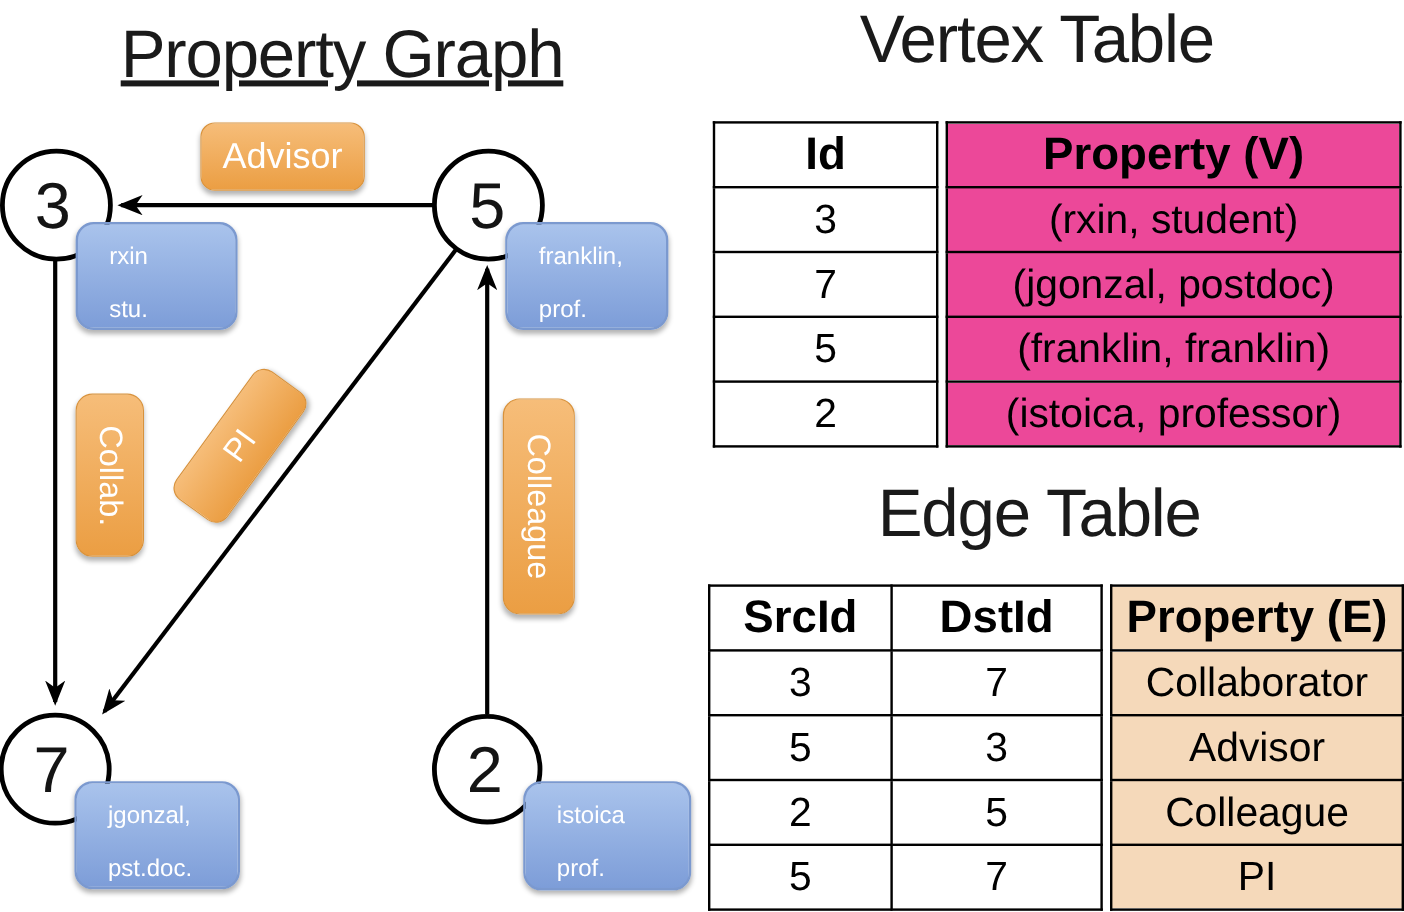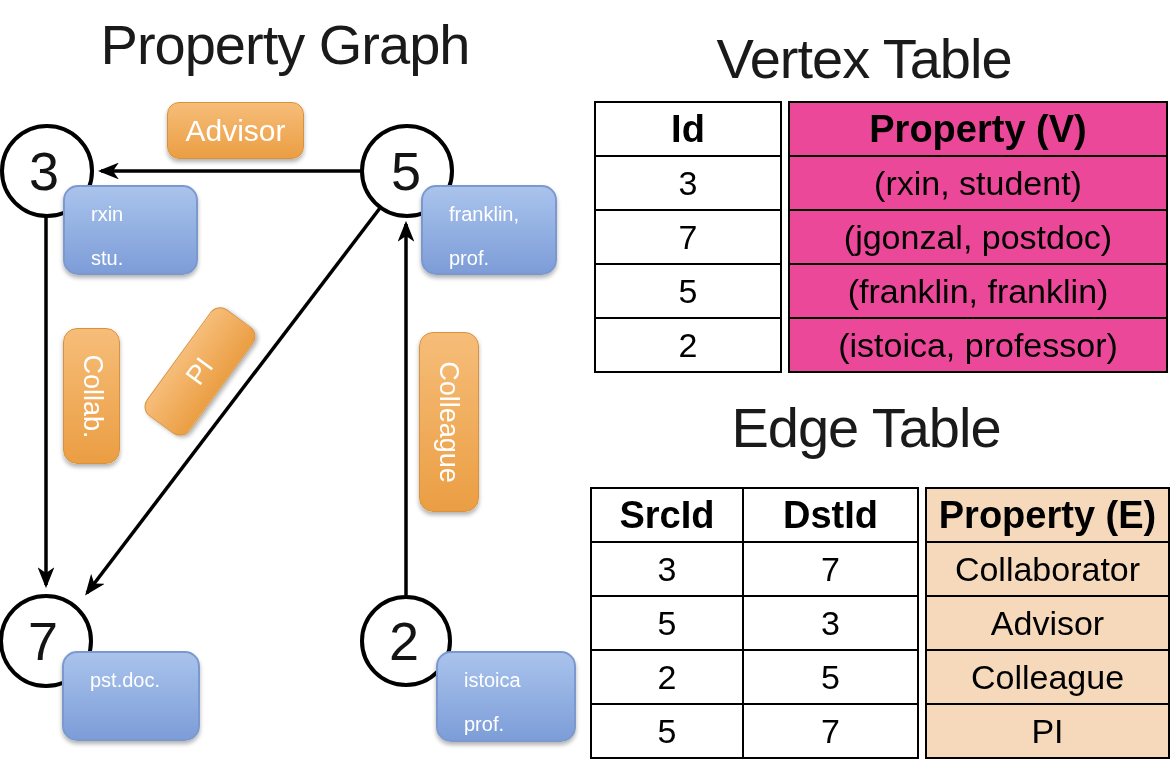--- a/index.html
+++ b/index.html
@@ -44,21 +44,21 @@
   td { font-size:34px; color:#000; }
   .gap6 { margin-left:6px; }
   .fill-blue  th, .fill-blue  td { background:#ec4899; }
   .fill-peach th, .fill-peach td { background:#f5d9ba; }
 </style>
 </head>
 <body>
 
 <div class="canvas">
 
-  <div class="title" style="left:20px; top:16px; width:530px;">Property Graph</div>
+  <div class="title" style="left:20px; top:16px; width:530px;text-decoration:underline;">Property Graph</div>
 
   <svg class="graph-svg" width="580" height="760" viewBox="0 0 580 760">
     <defs>
       <marker id="arr" viewBox="0 0 10 8" refX="8.5" refY="4" markerWidth="6" markerHeight="4.8" orient="auto" markerUnits="strokeWidth">
         <path d="M0,0 L10,4 L0,8 L2.8,4 Z" fill="#000"></path>
       </marker>
     </defs>
 
     <line x1="362" y1="171" x2="101" y2="171" stroke="#000" stroke-width="3.5" marker-end="url(#arr)"></line>
     <line x1="46" y1="217" x2="46" y2="585" stroke="#000" stroke-width="3.5" marker-end="url(#arr)"></line>
@@ -96,29 +96,30 @@
     <div>rxin</div>
     <div>stu.</div>
   </div>
 
   <div class="vbox" style="left:421px; top:185px; width:136px; height:90px;">
     <div>franklin,</div>
     <div>prof.</div>
   </div>
 
   <div class="vbox" style="left:62px; top:651px; width:138px; height:90px;">
+    <div>jgonzal,</div>
     <div>pst.doc.</div>
   </div>
 
   <div class="vbox" style="left:417px; top:651px; width:140px; height:91px;margin-left:19px;">
     <div>istoica</div>
     <div>prof.</div>
   </div>
 
-  <div class="title" style="left:614px; top:30px; width:500px;">Vertex Table</div>
+  <div class="title" style="left:614px; top:4px; width:500px;">Vertex Table</div>
 
   <div class="tgroup" style="left:594px; top:101px;">
     <table style="width:188px;">
       <tbody>
           <tr>
             <th>Id</th>
           </tr>
       <tr>
             <td>3</td>
           </tr>

